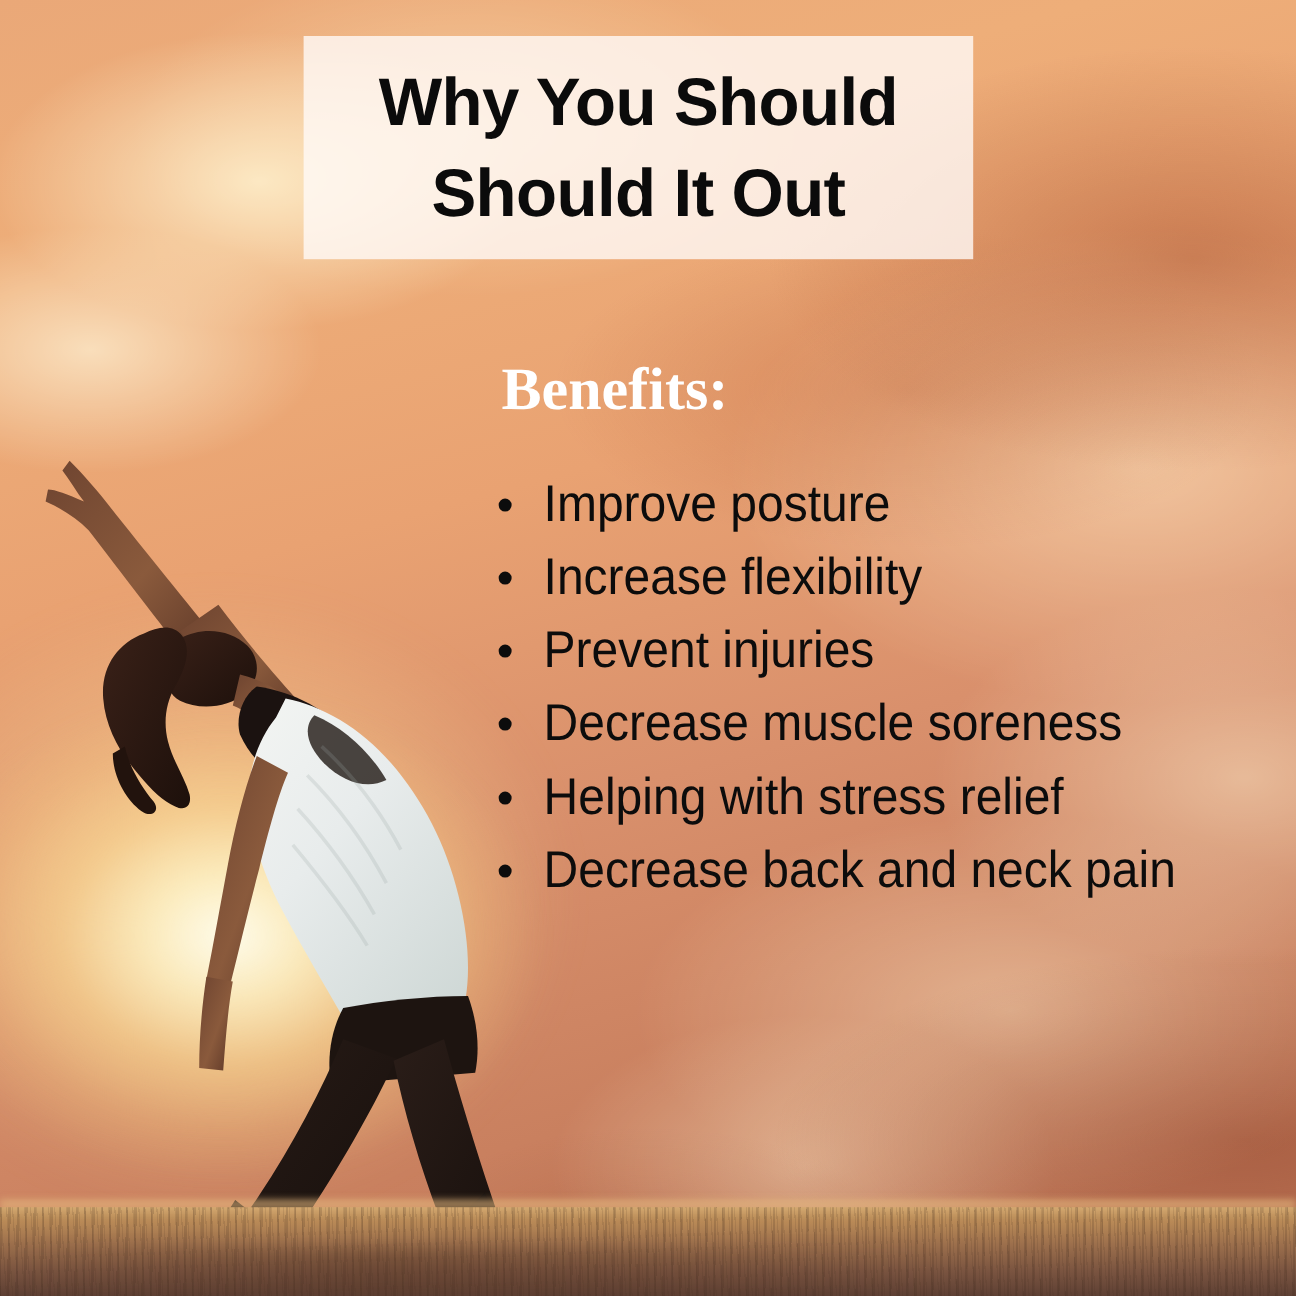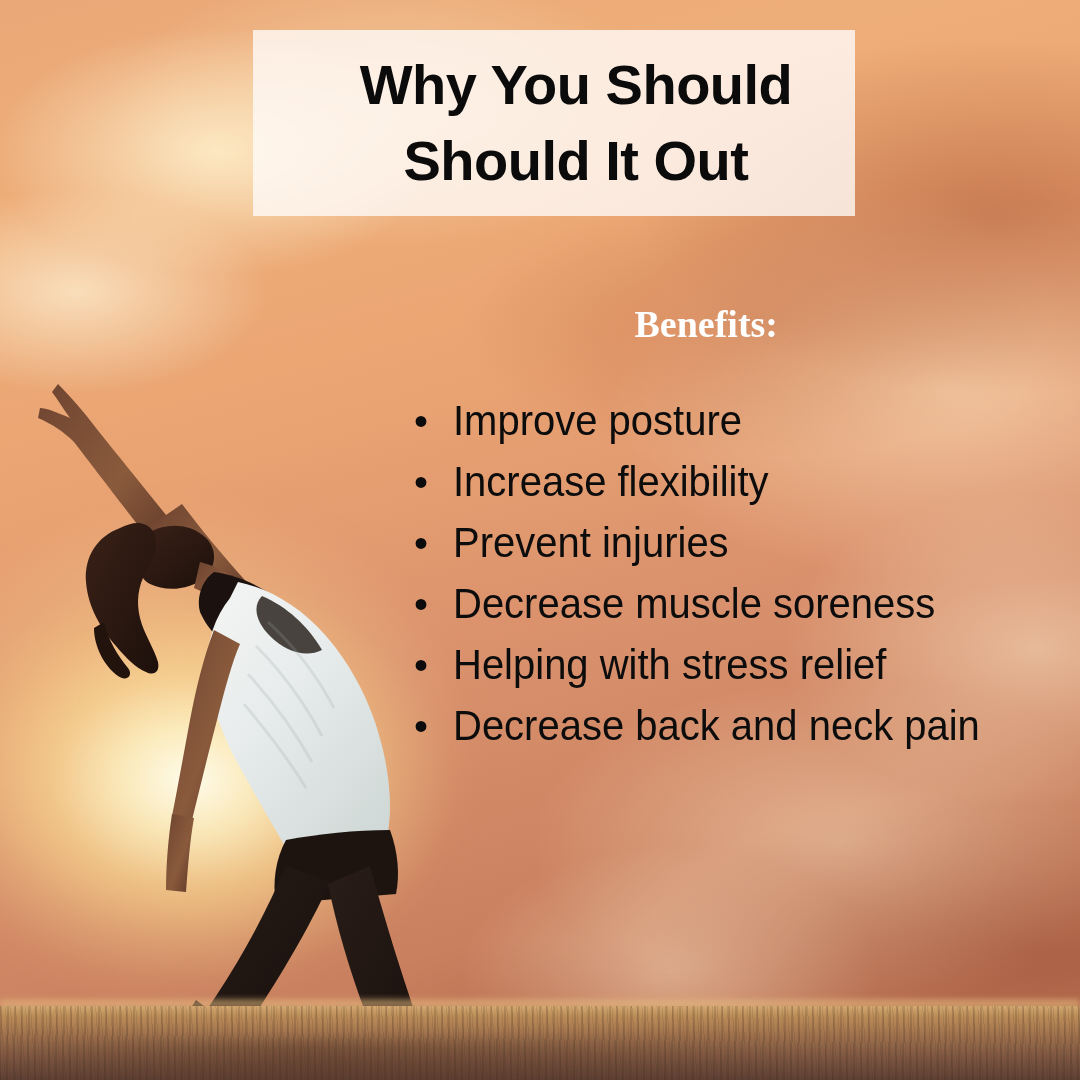--- a/index.html
+++ b/index.html
@@ -133,44 +133,43 @@
     position: absolute;
     left: 253px;
     top: 30px;
     width: 558px;
     height: 186px;
     background: rgba(255,250,248,.80);
     display: flex;
     flex-direction: column;
     align-items: center;
     justify-content: center;
-    padding-left: 44px;
   }
   .title-line {
     color: #0b0b0b;
     font-family: "Liberation Sans", sans-serif;
     font-weight: bold;
     font-size: 56px;
     line-height: 76px;
     letter-spacing: -0.5px;
     text-align: center;
     white-space: nowrap;
   }
 
   
   .benefits-heading {
     position: absolute;
     left: 418px;
     top: 296px;
     width: 360px;
-    text-align: right;
+    text-align: left;
     color: #ffffff;
     font-family: "Liberation Serif", serif;
     font-weight: bold;
-    font-size: 38px;
+    font-size: 50px;
     line-height: 56px;
     white-space: nowrap;
   }
 
   
   .benefits-list {
     position: absolute;
     left: 414px;
     top: 390px;
     margin: 0;

